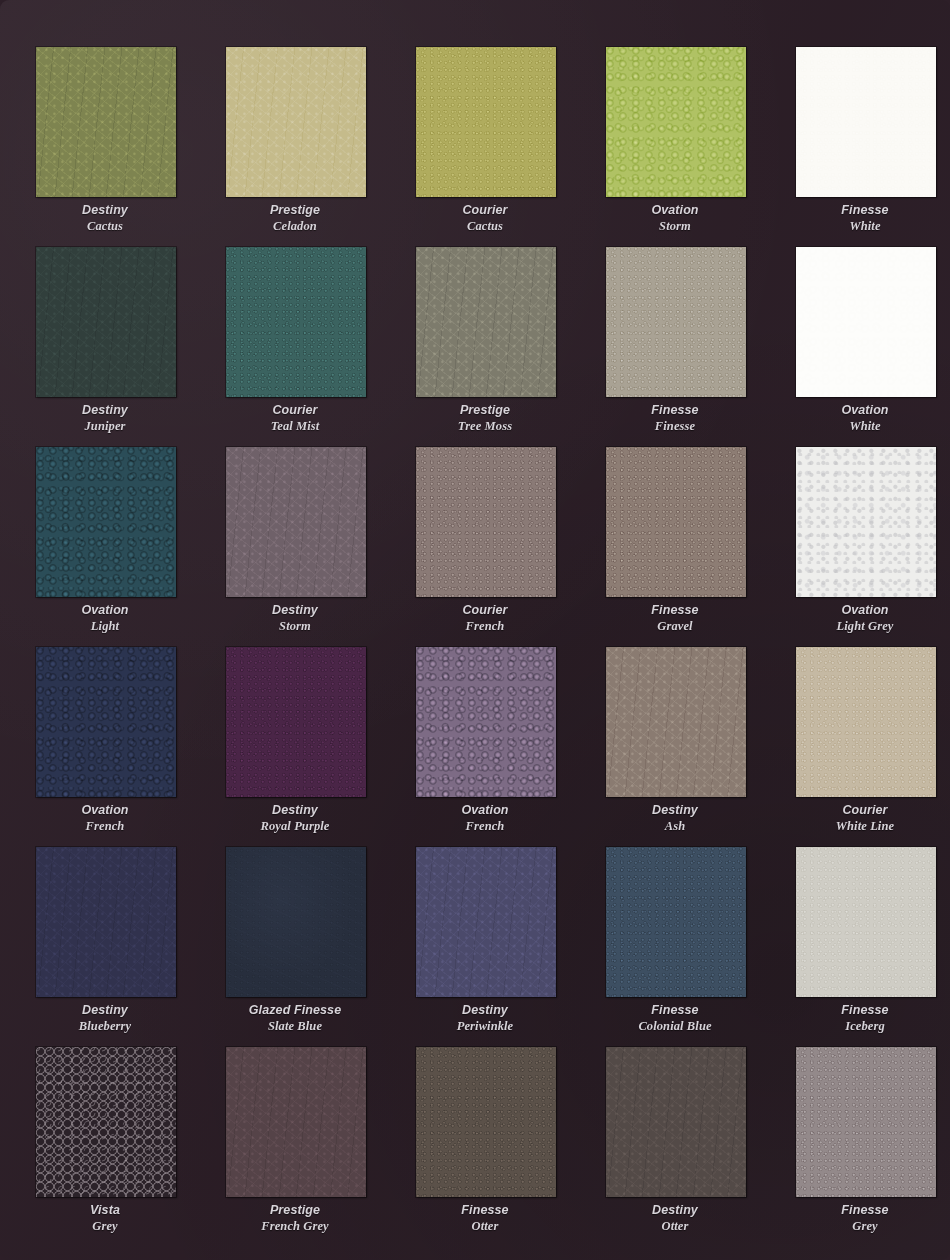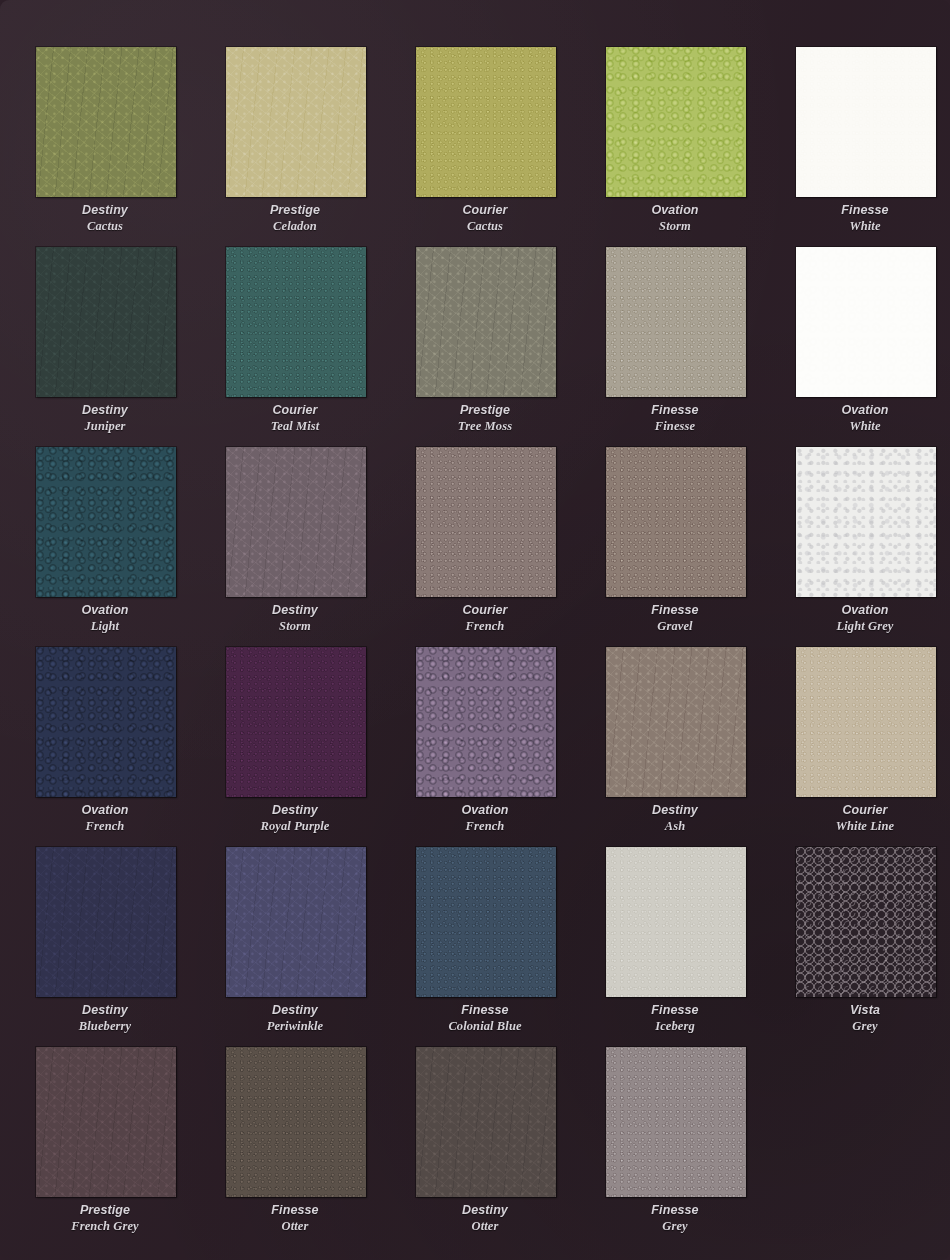--- a/index.html
+++ b/index.html
@@ -320,20 +320,28 @@
       <div class="cell">
         <div class="swatch-wrap">
           <div class="swatch" style="background-color: rgb(49, 50, 78);">
             <div class="grain grain-crinkle"></div>
           </div>
         </div>
         <div class="caption"><span>Destiny</span><span class="line2">Blueberry</span></div>
       </div>
       <div class="cell">
         <div class="swatch-wrap">
+          <div class="swatch" style="background-color: rgb(39, 46, 61);">
+            <div class="grain grain-glazed"></div>
+          </div>
+        </div>
+        <div class="caption"><span>Glazed Finesse</span><span class="line2">Slate Blue</span></div>
+      </div>
+      <div class="cell">
+        <div class="swatch-wrap">
           <div class="swatch" style="background-color: rgb(75, 74, 107);">
             <div class="grain grain-crinkle"></div>
           </div>
         </div>
         <div class="caption"><span>Destiny</span><span class="line2">Periwinkle</span></div>
       </div>
       <div class="cell">
         <div class="swatch-wrap">
           <div class="swatch" style="background-color: rgb(61, 79, 98);">
             <div class="grain grain-pebble"></div>

